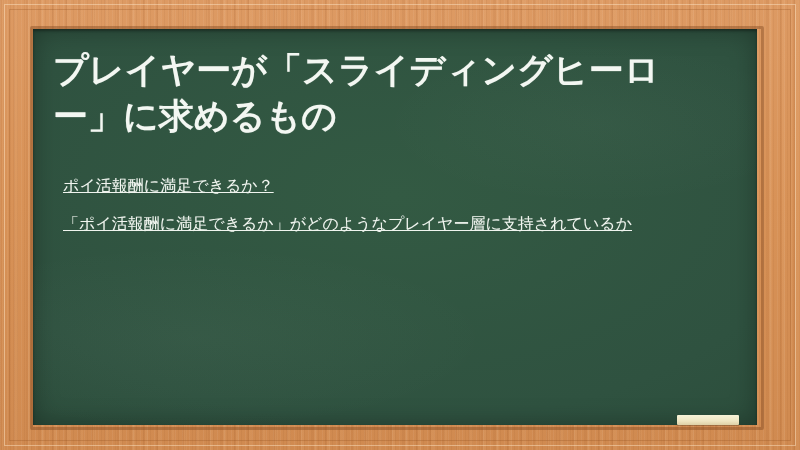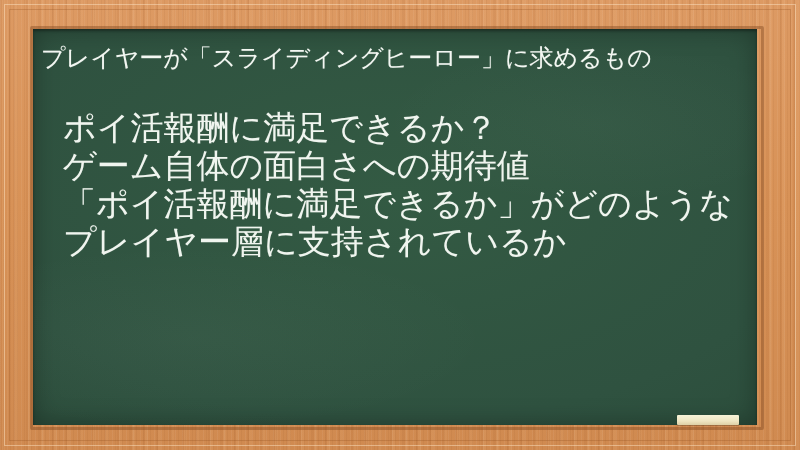--- a/index.html
+++ b/index.html
@@ -102,43 +102,44 @@
   }
 
   
   .board-content {
     position: absolute;
     left: 0; top: 0; right: 0; bottom: 0;
     padding: 6px 16px 0 8px;
     box-sizing: border-box;
   }
   .title {
-    margin: 0;
+    margin: 12px;
     color: #f3f7f2;
-    font-size: 24px;
+    font-size: 35px;
     line-height: 46px;
-    font-weight: 400;
+    font-weight: 700;
     letter-spacing: 0px;
     text-shadow: 0 0 1px rgba(255,255,255,0.30);
     white-space: pre-wrap;
   }
   .bullets {
     margin: 28px 0 0 0;
     padding: 0;
     list-style: none;
   }
   .bullet {
     color: #f0f5ef;
-    font-size: 33px;
+    font-size: 16px;
     line-height: 38px;
     font-weight: 400;
     padding-left: 22px;
     text-indent: 0;
     text-shadow: 0 0 1px rgba(255,255,255,0.22);
     white-space: pre-wrap;
+    text-decoration: underline;
   }
 
   
   .chalk {
     position: absolute;
     left: 677px;
     top: 415px;
     width: 62px;
     height: 10px;
     background: linear-gradient(180deg, #f7f2d8 0%, #efe6c2 60%, #ddd0a6 100%);
@@ -158,21 +159,20 @@
 
   <div class="board">
     <div class="board-dust"></div>
 
     <div class="board-content">
 
       <h1 class="title">プレイヤーが「スライディングヒーロー」に求めるもの</h1>
 
       <ul class="bullets">
         <li class="bullet">ポイ活報酬に満足できるか？</li>
-        <li class="bullet">ゲーム自体の面白さへの期待値</li>
         <li class="bullet">「ポイ活報酬に満足できるか」がどのようなプレイヤー層に支持されているか</li>
       </ul>
 
     </div>
   </div>
 
   <div class="chalk"></div>
 
 </div>
 

